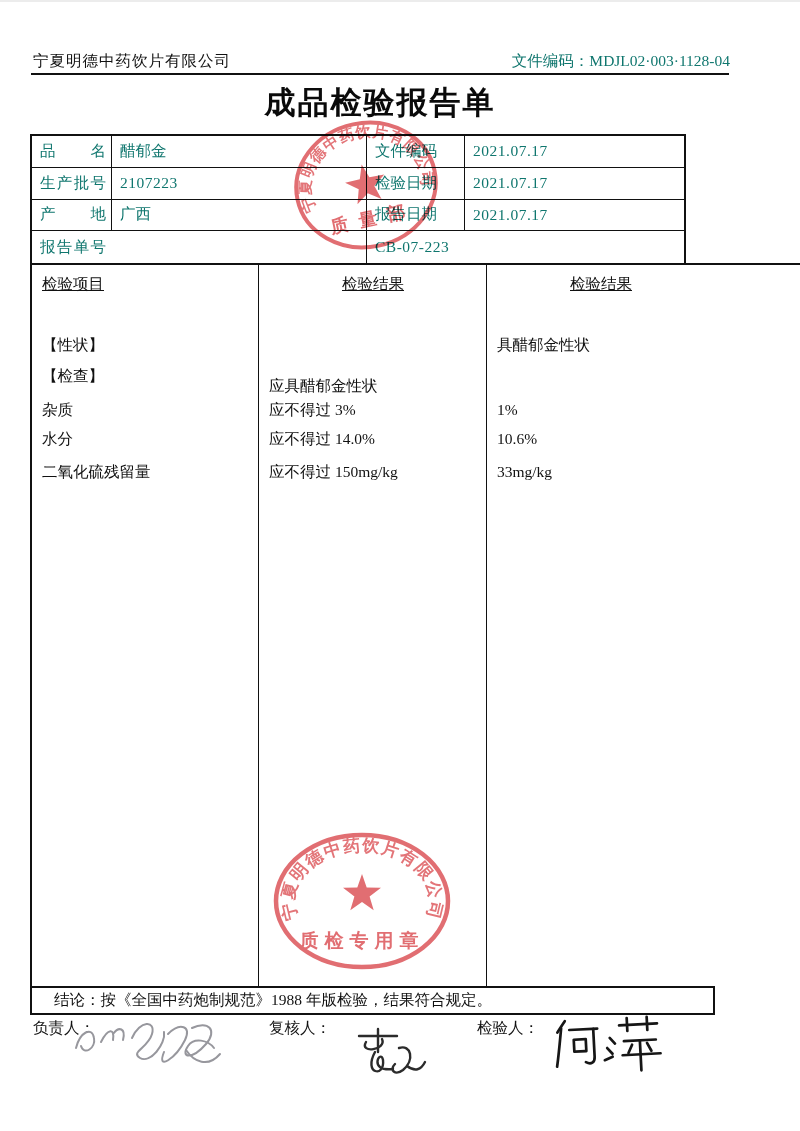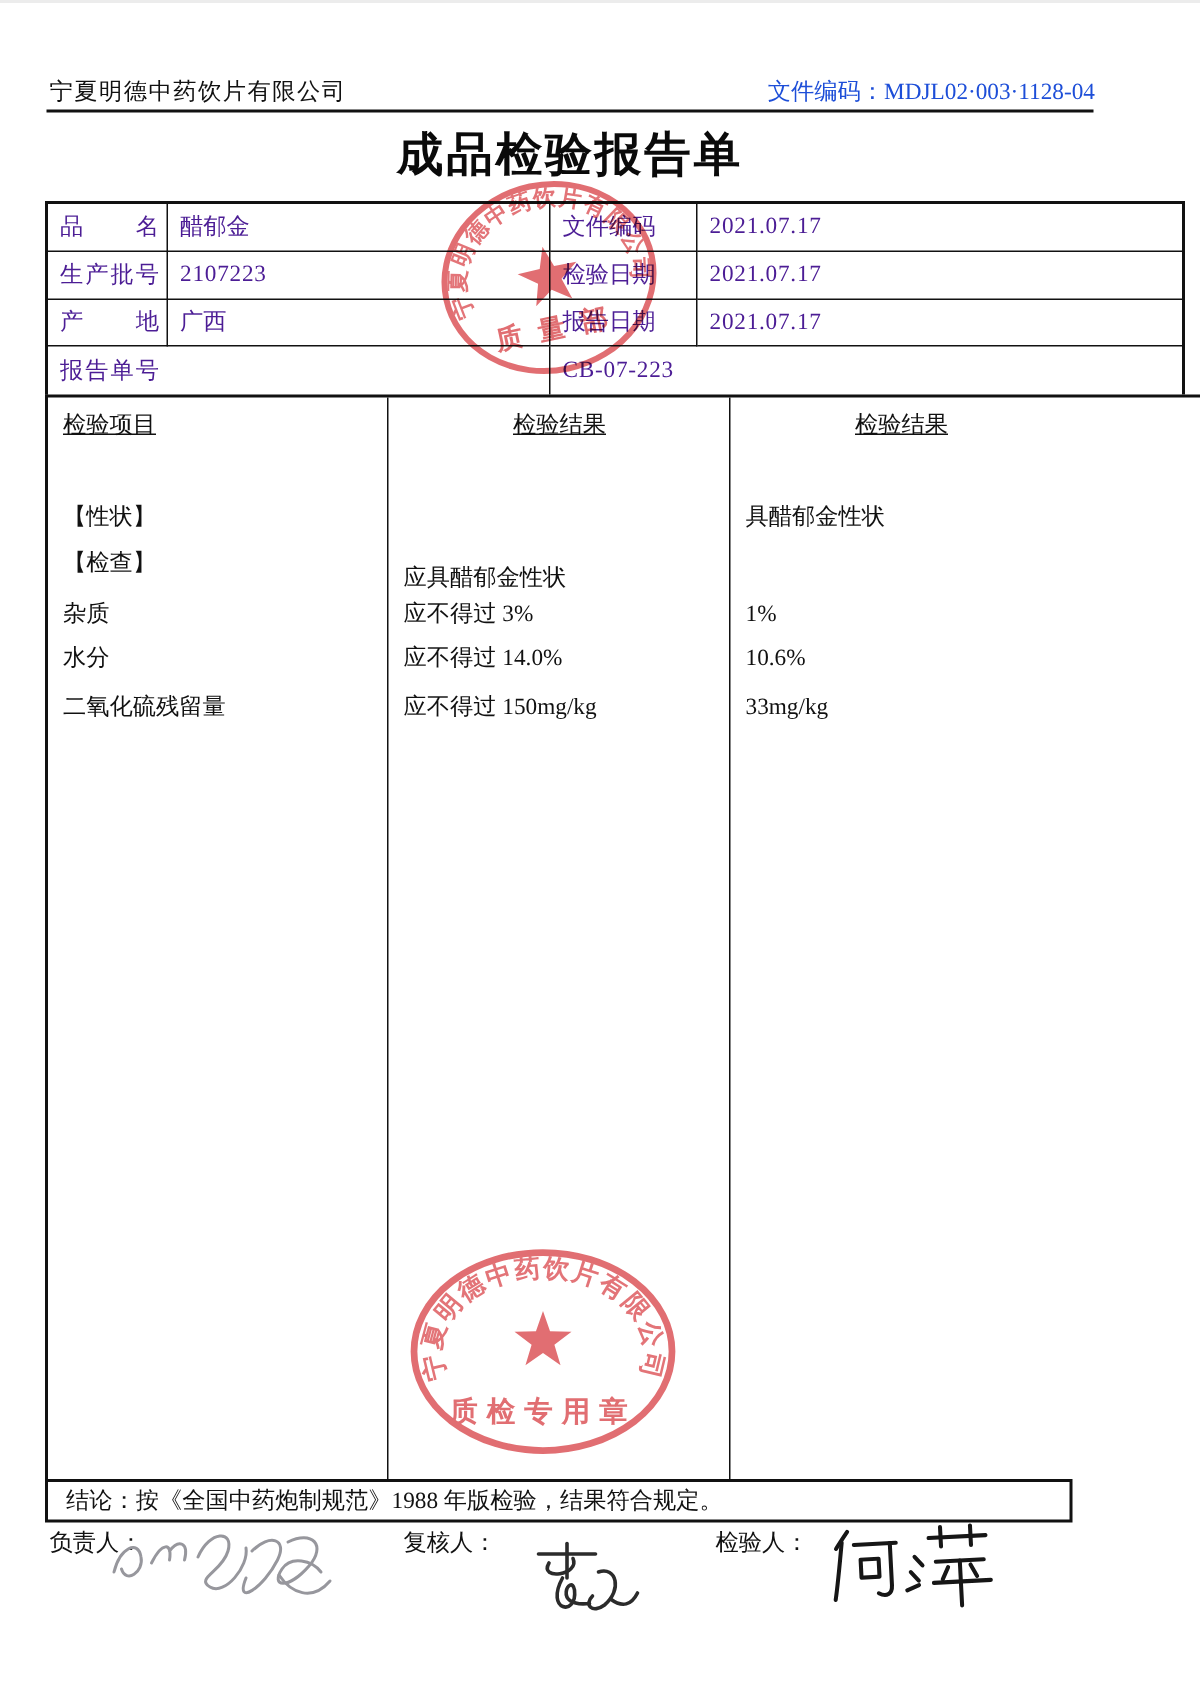--- a/index.html
+++ b/index.html
@@ -2,31 +2,31 @@
 <html><head>
 <meta charset="utf-8">
 <style>
   * { margin:0; padding:0; box-sizing:border-box; }
   body { background:#fff; font-family:"Liberation Serif","DejaVu Serif",serif; }
   .page { position:relative; width:800px; height:1131px; background:#fff; overflow:hidden; }
   .scan-edge { position:absolute; top:0; left:0; right:0; height:2px; background:#ececec; }
 
   
   .hdr-left  { position:absolute; left:33px; top:51px; font-size:15.5px; color:#111; letter-spacing:1px; }
-  .hdr-right { position:absolute; right:70px; top:51px; font-size:15.5px; color:#1d4ed8; }
+  .hdr-right { position:absolute; right:70px; top:51px; font-size:15.5px; color:#0f766e; }
   .hdr-rule  { position:absolute; left:31px; top:73px; width:698px; height:2px; background:#111; }
 
   .title { position:absolute; left:30px; top:82px; width:700px; text-align:center;
            font-size:31px; font-weight:bold; color:#0a0a0a; letter-spacing:2px; }
 
   
-  .info-table { position:absolute; left:30px; top:134px; width:760px; height:129px;
+  .info-table { position:absolute; left:30px; top:134px; width:656px; height:129px;
                 border:2px solid #111; border-bottom:none;
                 display:grid; grid-template-columns:80px 255px 98px 1fr;
-                grid-template-rows:repeat(4, 1fr); font-size:15.5px; color:#4c1d95; }
+                grid-template-rows:repeat(4, 1fr); font-size:15.5px; color:#0f766e; }
   .info-table .cell { border-right:1.5px solid #111; border-bottom:1.5px solid #111;
                       display:flex; align-items:center; padding-left:8px; }
   .info-table .cell.no-r { border-right:none; }
   .info-table .cell.no-b { border-bottom:none; }
   .info-table .cell.span2a { grid-column:1 / 3; }
   .info-table .cell.span2b { grid-column:3 / 5; }
   .jlabel { display:inline-block; width:66px; text-align-last:justify; }
   .mono-num { letter-spacing:0.5px; }
 
   
@@ -45,21 +45,21 @@
   .r-hd  { top:9px; }
   .r-0   { top:70px; }
   .r-1   { top:101px; }
   .r-2   { top:135px; }
   .r-3   { top:164px; }
   .r-4   { top:197px; }
 
   
   .conclusion { position:absolute; left:30px; top:986px; width:685px; height:29px;
                 border:2px solid #111; font-size:15.5px; color:#111;
-                display:flex; align-items:center; padding-left:12px; }
+                display:flex; align-items:center; padding-left:22px; }
 
   
   .sig-label { position:absolute; top:1018px; font-size:15.5px; color:#111; }
   .sig-label.s1 { left:33px; }
   .sig-label.s2 { left:269px; }
   .sig-label.s3 { left:477px; }
   .sig-svg { position:absolute; }
 
   .stamp { position:absolute; opacity:0.88; mix-blend-mode:multiply; }
 </style>

